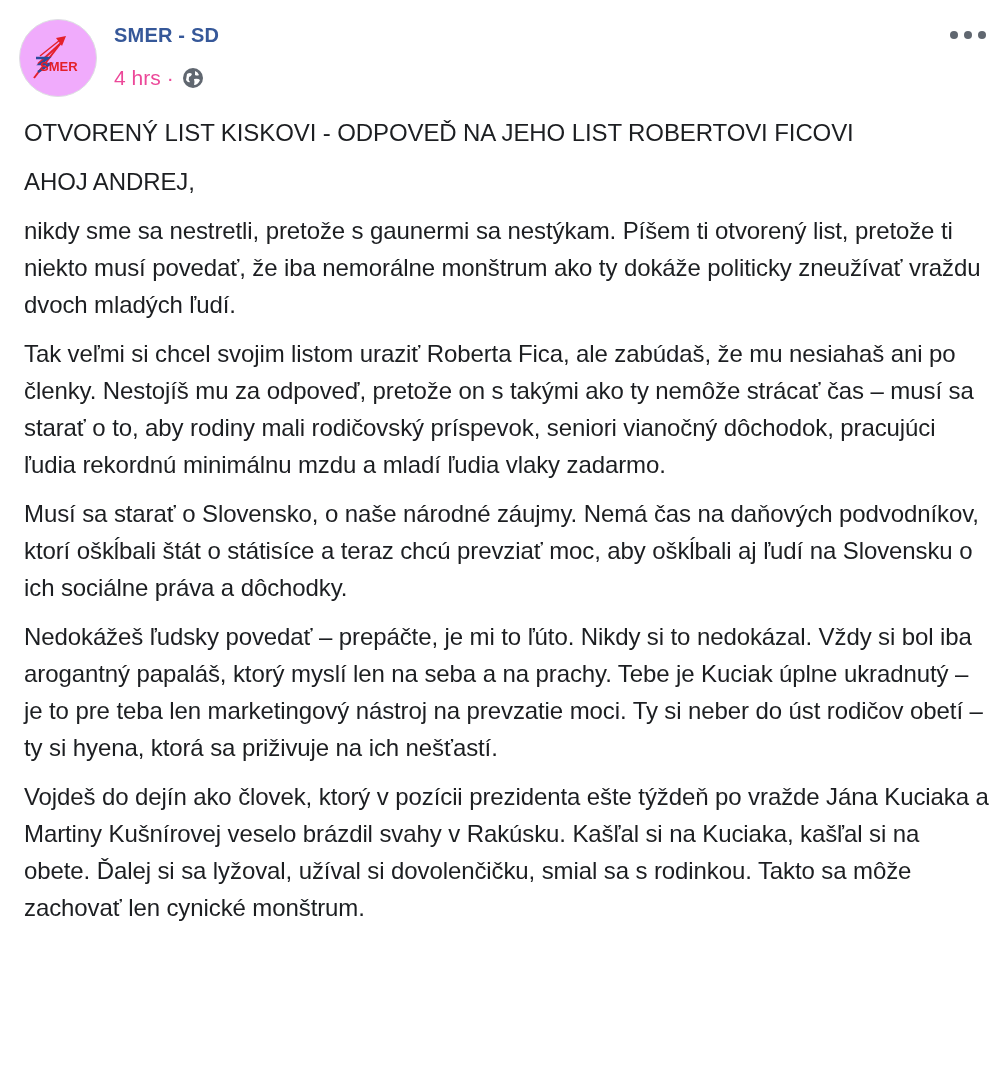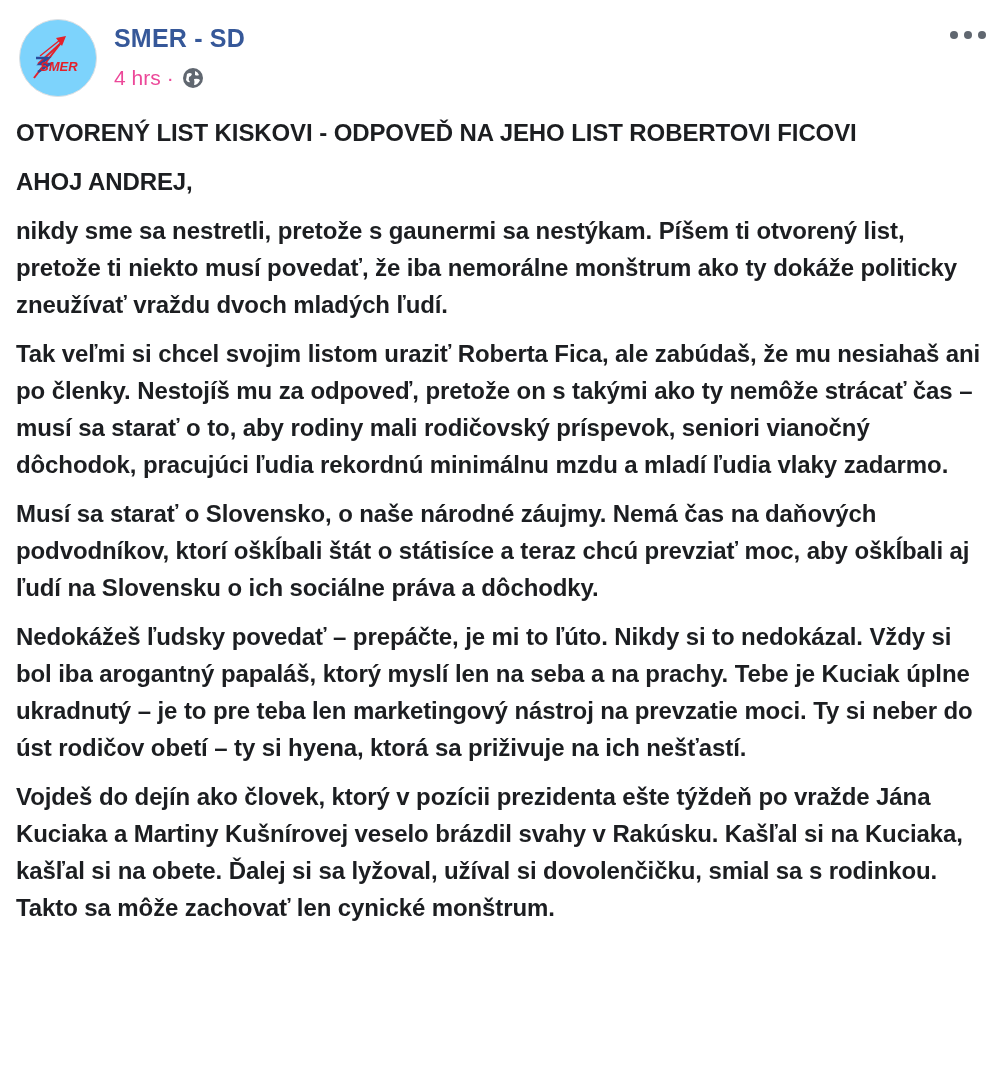--- a/index.html
+++ b/index.html
@@ -1,33 +1,33 @@
 <!DOCTYPE html>
 <html><head>
   <meta charset="utf-8">
   <style>
     html, body { margin: 0; padding: 0; background: #ffffff; }
     body { width: 1000px; height: 1081px; overflow: hidden; position: relative;
            font-family: "Liberation Sans", sans-serif; color: #1c1e21; }
     .post-header { position: absolute; left: 0; top: 0; width: 1000px; height: 110px; }
     .avatar { position: absolute; left: 19px; top: 19px; width: 78px; height: 78px;
-              border-radius: 50%; border: 1px solid #dddfe2; background: #7dd3fc; box-sizing: border-box; overflow: hidden; font-style: italic; }
+              border-radius: 50%; border: 1px solid #dddfe2; background: #f0abfc; box-sizing: border-box; overflow: hidden; }
     .avatar svg { display: block; }
-    .author { position: absolute; left: 114px; top: 24px; font-size: 25px; font-weight: bold;
+    .author { position: absolute; left: 114px; top: 24px; font-size: 20px; font-weight: bold;
               color: #365899; letter-spacing: 0.2px; }
     .meta { position: absolute; left: 114px; top: 66px; font-size: 21px; color: #ec4899;
             display: flex; align-items: center; }
     .meta .dot { margin: 0 6px; }
     .globe { display: inline-block; width: 22px; height: 22px; margin-left: 2px; }
     .more { position: absolute; right: 14px; top: 26px; width: 36px; height: 18px;
             display: flex; align-items: center; justify-content: space-between; cursor: pointer; }
     .more span { width: 8px; height: 8px; border-radius: 50%; background: #606770; display: block; }
     .post-body { position: absolute; left: 16px; top: 114px; width: 975px; font-size: 24px; line-height: 37px;
                  letter-spacing: -0.1px; }
-    .post-body p { margin: 0 0 12px 0; font-weight: bold; }
+    .post-body p { margin: 0 0 12px 8px; }
   </style>
 </head>
 <body>
 
 <div class="post-header">
   <div class="avatar">
     <svg width="78" height="78" viewBox="0 0 78 78">
 
       <path d="M14 58 L40 24" stroke="#e4202a" stroke-width="2" fill="none"></path>
       <path d="M18 44 L42 22" stroke="#e4202a" stroke-width="2" fill="none"></path>

